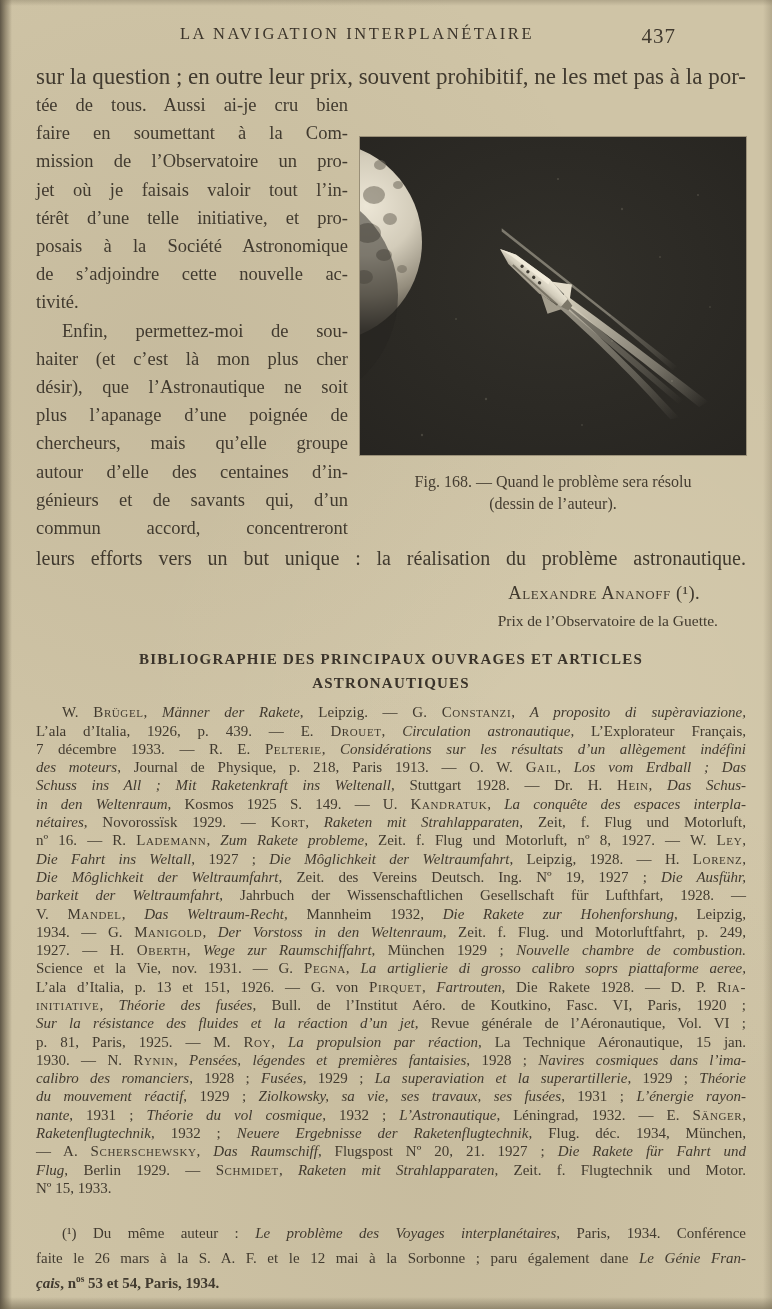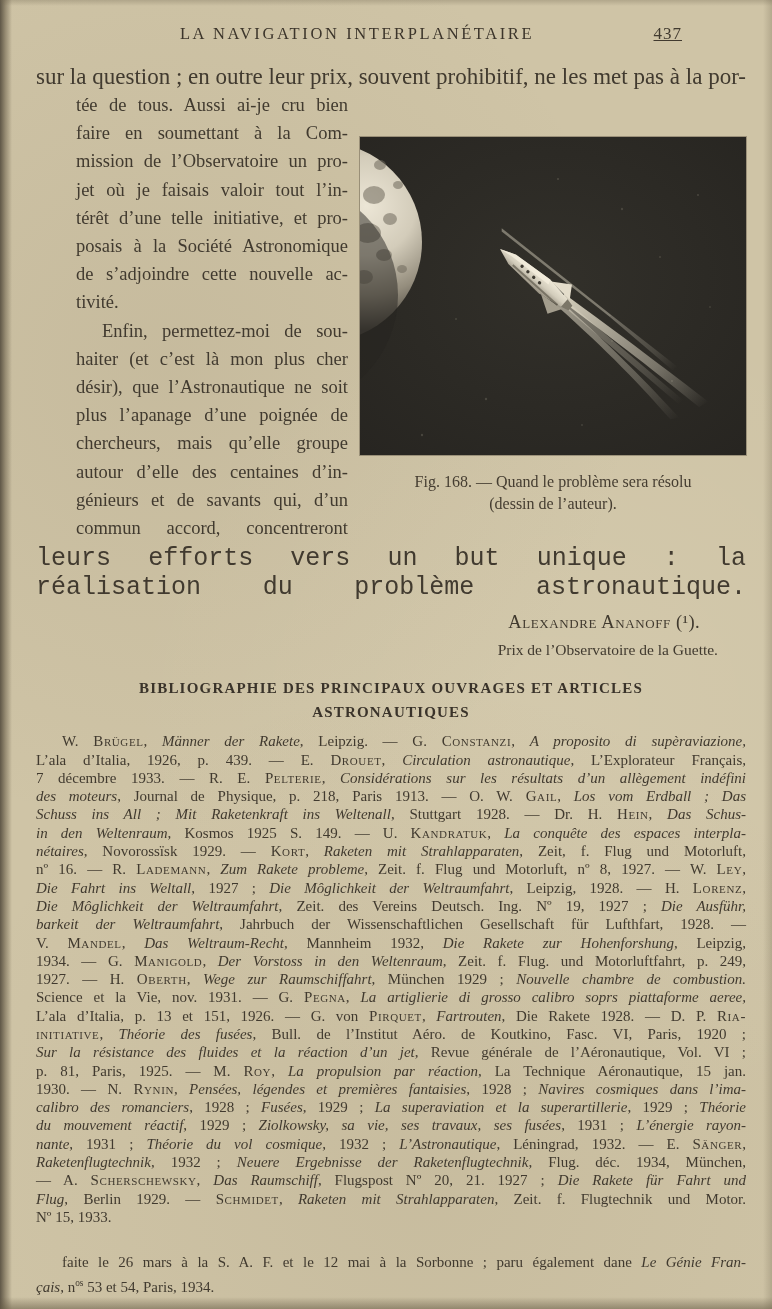--- a/index.html
+++ b/index.html
@@ -22,58 +22,58 @@
   .edge-bottom{left:0;right:0;bottom:0;height:12px;
     background:linear-gradient(0deg,rgba(100,90,68,.55),rgba(207,196,166,0));}
   .edge-top{left:0;right:0;top:0;height:6px;
     background:linear-gradient(180deg,rgba(110,100,78,.30),rgba(207,196,166,0));}
   .edge-right{top:0;bottom:0;right:0;width:9px;
     background:linear-gradient(270deg,rgba(110,100,78,.28),rgba(207,196,166,0));}
 
   .hdr{position:relative;z-index:1;margin:24px 26px 0 36px;height:26px;}
   .hdr-title{position:absolute;left:118px;width:406px;text-align:center;
     font-size:16.5px;letter-spacing:2.6px;color:#3c352b;white-space:nowrap;}
-  .hdr-num{position:absolute;right:64px;top:0;font-size:17px;letter-spacing:1px;text-decoration:underline;}
+  .hdr-num{position:absolute;right:70px;top:0;font-size:21px;letter-spacing:1px;}
 
   .content{position:relative;z-index:1;margin:13px 26px 0 36px;}
 
   .tline{text-align:justify;text-align-last:justify;}
   .seg-i{font-style:italic;}
   .seg-sc{font-variant:small-caps;letter-spacing:.6px;}
   .seg-sup{vertical-align:super;font-size:.62em;line-height:0;}
 
   .lead .tline{font-size:23px;line-height:28px;}
 
   .fig{float:right;width:386px;margin:46px 0 8px 12px;}
   .fig svg{display:block;width:386px;height:318px;box-shadow:0 0 0 1px rgba(60,52,40,.35);}
   .figcap{margin-top:16px;text-align:center;font-size:16px;line-height:21.5px;color:#453d31;}
 
-  .cols .tline{width:312px;font-size:18.5px;line-height:28.2px;margin-left:40px;}
+  .cols .tline{width:312px;font-size:18.5px;line-height:28.2px;}
   .cols .tline:nth-child(8){text-align-last:left;}
   .cols .tline:nth-child(9){text-indent:26px;}
 
-  .closing .tline{clear:both;font-size:25px;line-height:29px;padding-top:2px;font-family:Liberation Mono, monospace;}
+  .closing .tline{clear:both;font-size:20px;line-height:29px;padding-top:2px;}
 
   .sig{margin-top:9px;}
   .sig .tline{text-align:right;text-align-last:right;}
   .sig .tline:nth-child(1){margin-right:46px;font-size:18.5px;line-height:23px;letter-spacing:.4px;}
   .sig .tline:nth-child(2){margin-right:28px;font-size:15.5px;line-height:21px;margin-top:5px;}
 
   .bib-h{margin-top:16px;text-align:center;font-weight:bold;font-size:15px;
     line-height:24px;letter-spacing:1.2px;color:#3a332a;}
 
   .biblio{margin-top:8px;}
   .biblio .tline{font-size:15px;line-height:18.3px;}
   .biblio .tline:first-child{text-indent:26px;}
   .biblio .tline:last-child{text-align-last:left;}
 
   .fnote{margin-top:24px;}
   .fnote .tline{font-size:15px;line-height:25px;}
   .fnote .tline:first-child{text-indent:26px;}
-  .fnote .tline:last-child{text-align-last:left;}
+  .fnote .tline:last-child{text-align-last:left;font-weight:bold;}
 </style>
 </head>
 <body>
 
 <div class="page">
   <div class="edge edge-left"></div>
   <div class="edge edge-right"></div>
   <div class="edge edge-top"></div>
   <div class="edge edge-bottom"></div>
 
@@ -227,18 +227,19 @@
         <div class="tline"><span class="seg-i">calibro des romanciers</span><span class="seg-p">, 1928 ; </span><span class="seg-i">Fusées</span><span class="seg-p">, 1929 ; </span><span class="seg-i">La superaviation et la superartillerie</span><span class="seg-p">, 1929 ; </span><span class="seg-i">Théorie</span></div>
         <div class="tline"><span class="seg-i">du mouvement réactif</span><span class="seg-p">, 1929 ; </span><span class="seg-i">Ziolkowsky, sa vie, ses travaux, ses fusées</span><span class="seg-p">, 1931 ; </span><span class="seg-i">L’énergie rayon-</span></div>
         <div class="tline"><span class="seg-i">nante</span><span class="seg-p">, 1931 ; </span><span class="seg-i">Théorie du vol cosmique</span><span class="seg-p">, 1932 ; </span><span class="seg-i">L’Astronautique</span><span class="seg-p">, Léningrad, 1932. — E. </span><span class="seg-sc">Sänger</span><span class="seg-p">,</span></div>
         <div class="tline"><span class="seg-i">Raketenflugtechnik</span><span class="seg-p">, 1932 ; </span><span class="seg-i">Neuere Ergebnisse der Raketenflugtechnik</span><span class="seg-p">, Flug. déc. 1934, München,</span></div>
         <div class="tline"><span class="seg-p">— A. </span><span class="seg-sc">Scherschewsky</span><span class="seg-p">, </span><span class="seg-i">Das Raumschiff</span><span class="seg-p">, Flugspost Nº 20, 21. 1927 ; </span><span class="seg-i">Die Rakete für Fahrt und</span></div>
         <div class="tline"><span class="seg-i">Flug</span><span class="seg-p">, Berlin 1929. — </span><span class="seg-sc">Schmidet</span><span class="seg-p">, </span><span class="seg-i">Raketen mit Strahlapparaten</span><span class="seg-p">, Zeit. f. Flugtechnik und Motor.</span></div>
         <div class="tline"><span class="seg-p">Nº 15, 1933.</span></div>
       </div>
 
     <div class="fnote">
+        <div class="tline"><span class="seg-p">(¹) Du même auteur : </span><span class="seg-i">Le problème des Voyages interplanétaires</span><span class="seg-p">, Paris, 1934. Conférence</span></div>
         <div class="tline"><span class="seg-p">faite le 26 mars à la S. A. F. et le 12 mai à la Sorbonne ; paru également dane </span><span class="seg-i">Le Génie Fran-</span></div>
         <div class="tline"><span class="seg-i">çais</span><span class="seg-p">, n</span><span class="seg-sup">os</span><span class="seg-p"> 53 et 54, Paris, 1934.</span></div>
       </div>
 
   </div>
 </div>
 
 </body></html>

